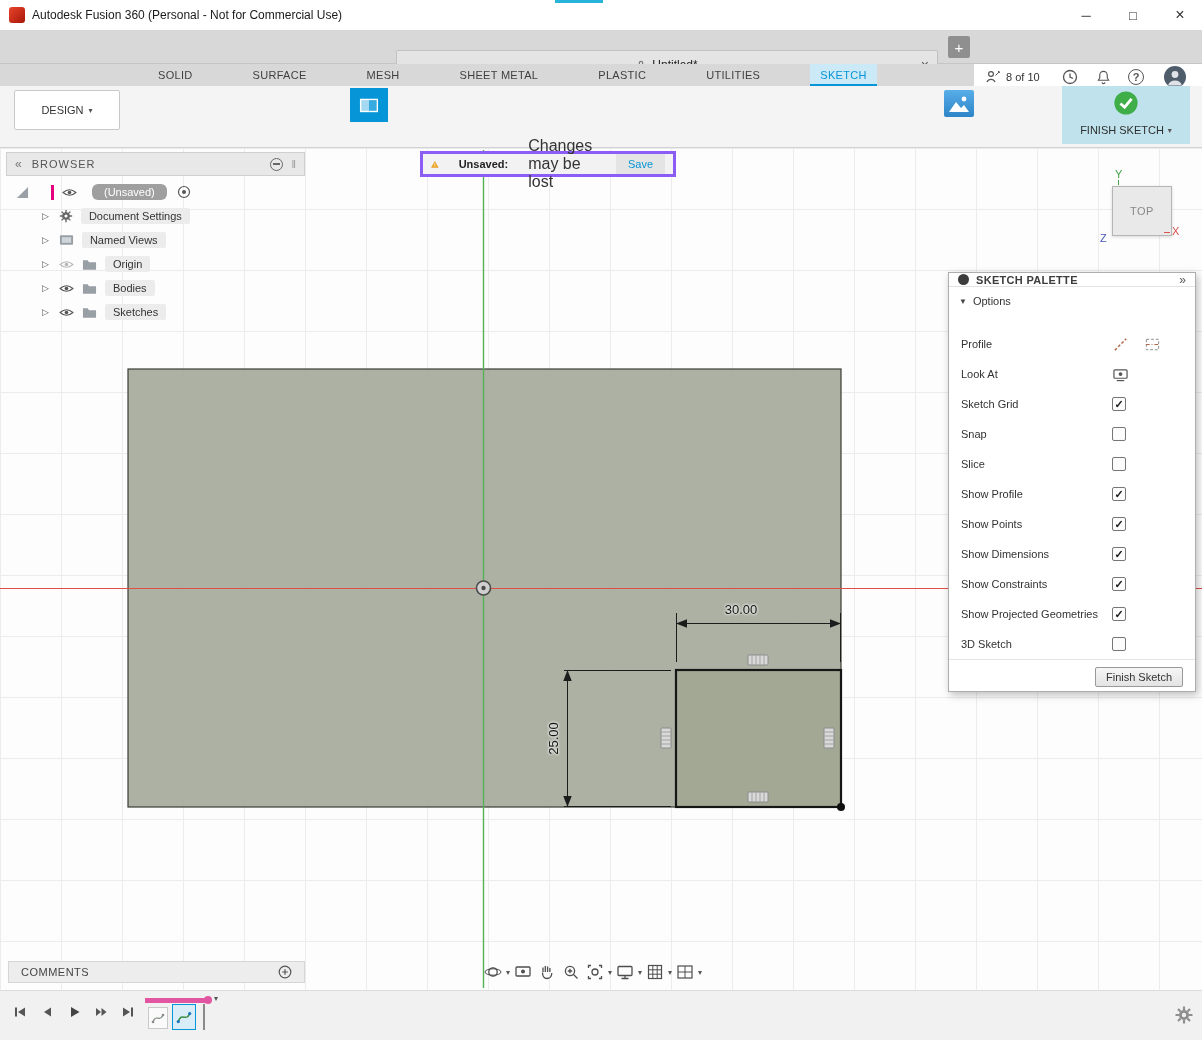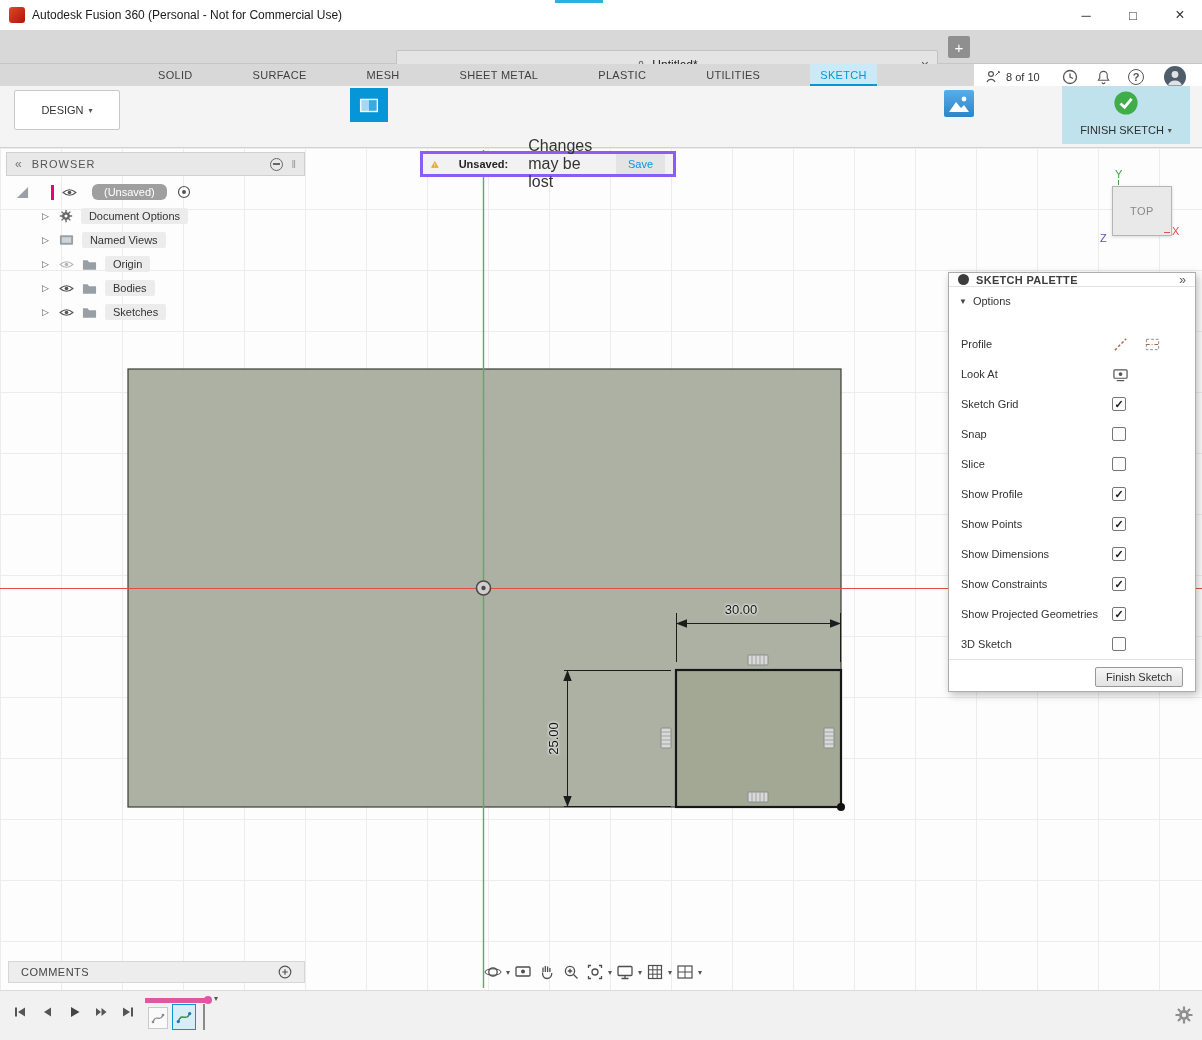--- a/index.html
+++ b/index.html
@@ -389,21 +389,21 @@
 
   <div class="treerow" style="left:8px;top:204px">
     <span class="arr" style="margin-left:34px">▷</span>
     <svg width="14" height="14" viewBox="0 0 16 16" style="margin-left:10px">
         <g stroke="#666" stroke-width="1.6">
           <path d="M8 1 V15 M1 8 H15 M3 3 L13 13 M13 3 L3 13"></path>
         </g>
         <circle cx="8" cy="8" r="4.4" fill="#666"></circle>
         <circle cx="8" cy="8" r="1.8" fill="#fff"></circle>
       </svg>
-    <span class="chip" style="margin-left:8px">Document Options</span>
+    <span class="chip" style="margin-left:8px">Document Settings</span>
   </div>
 
   <div class="treerow" style="left:8px;top:228px">
     <span class="arr" style="margin-left:34px">▷</span>
     <svg width="15" height="12" viewBox="0 0 16 12" style="margin-left:10px">
         <rect x="1" y="1" width="14" height="10" rx="1" fill="#98a0a6"></rect>
         <rect x="3" y="3" width="10" height="6" fill="#cfd4d8"></rect>
       </svg>
     <span class="chip" style="margin-left:8px">Named Views</span>
   </div>

